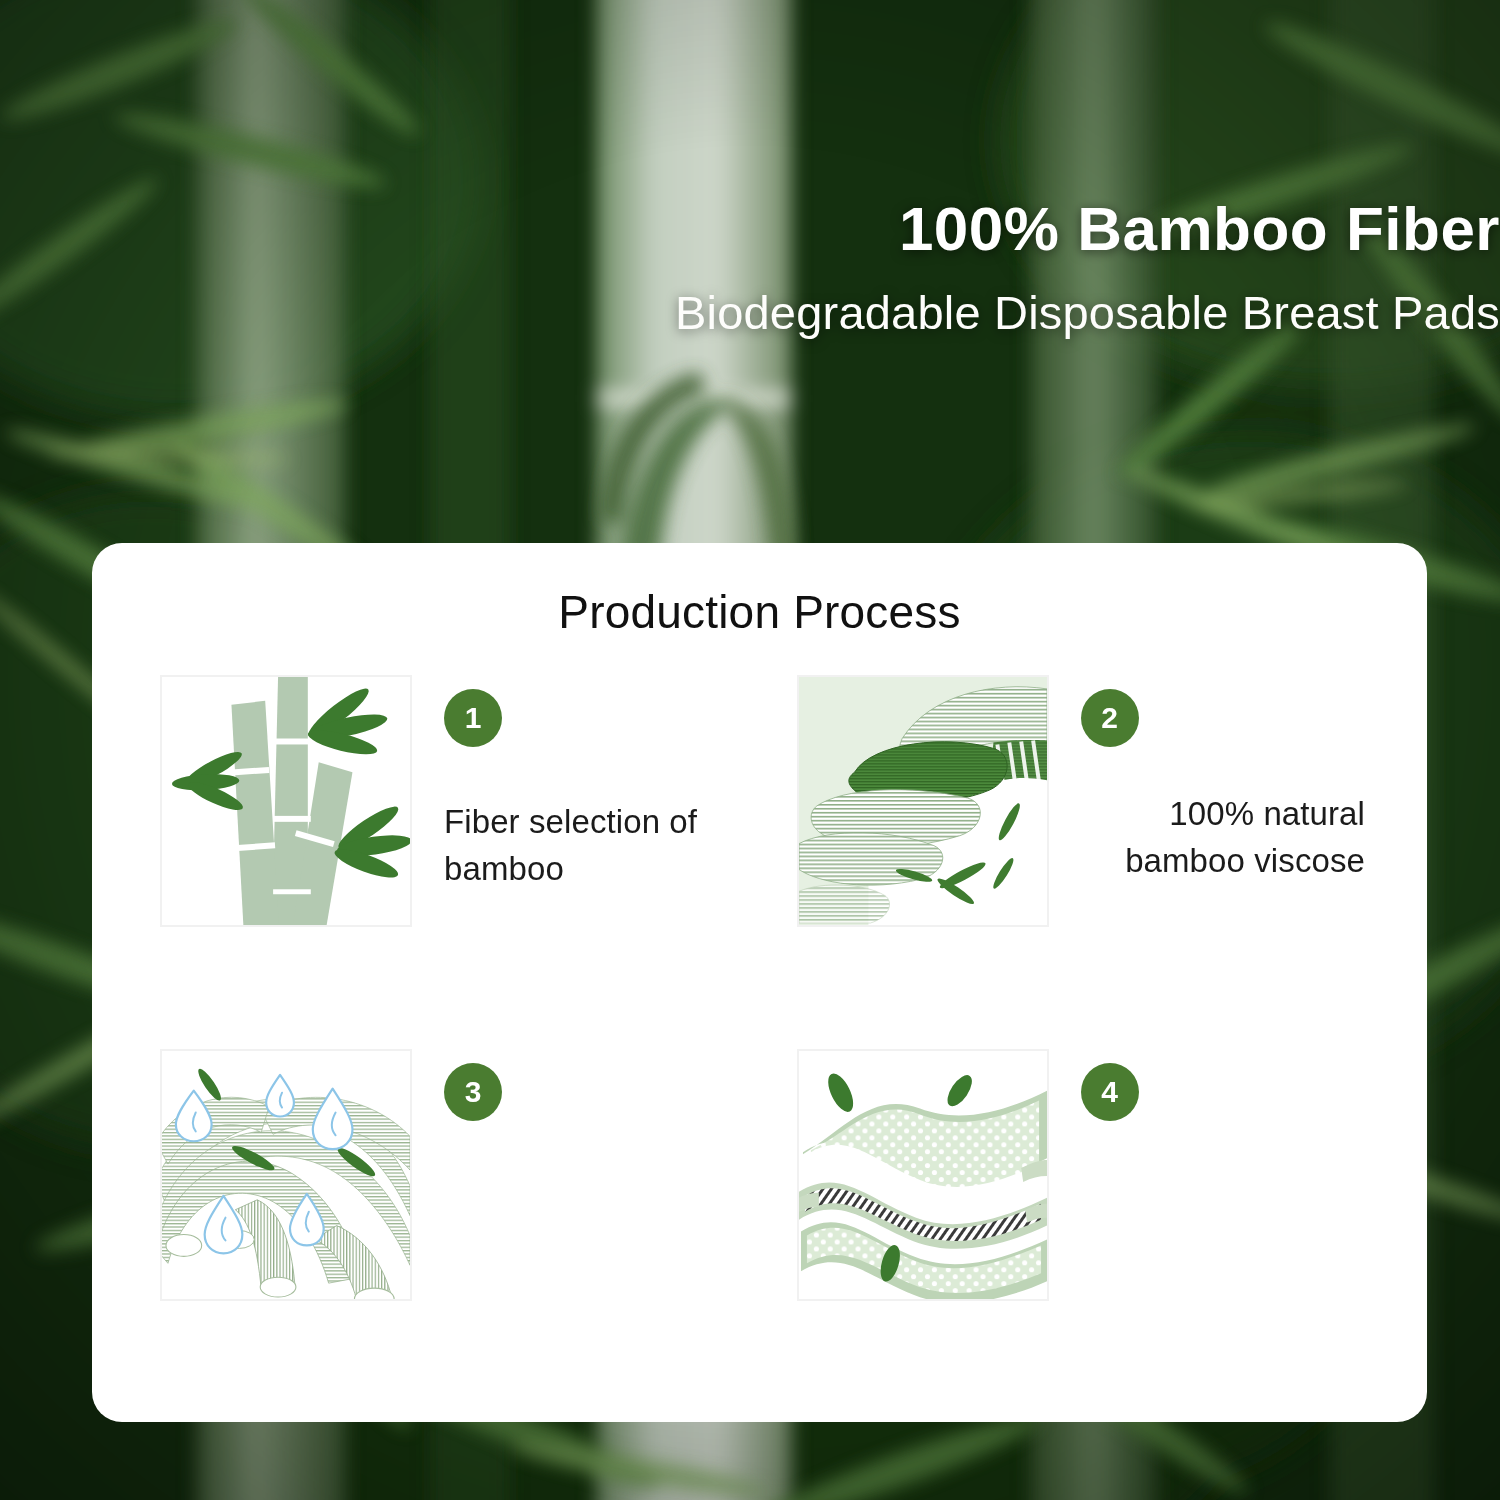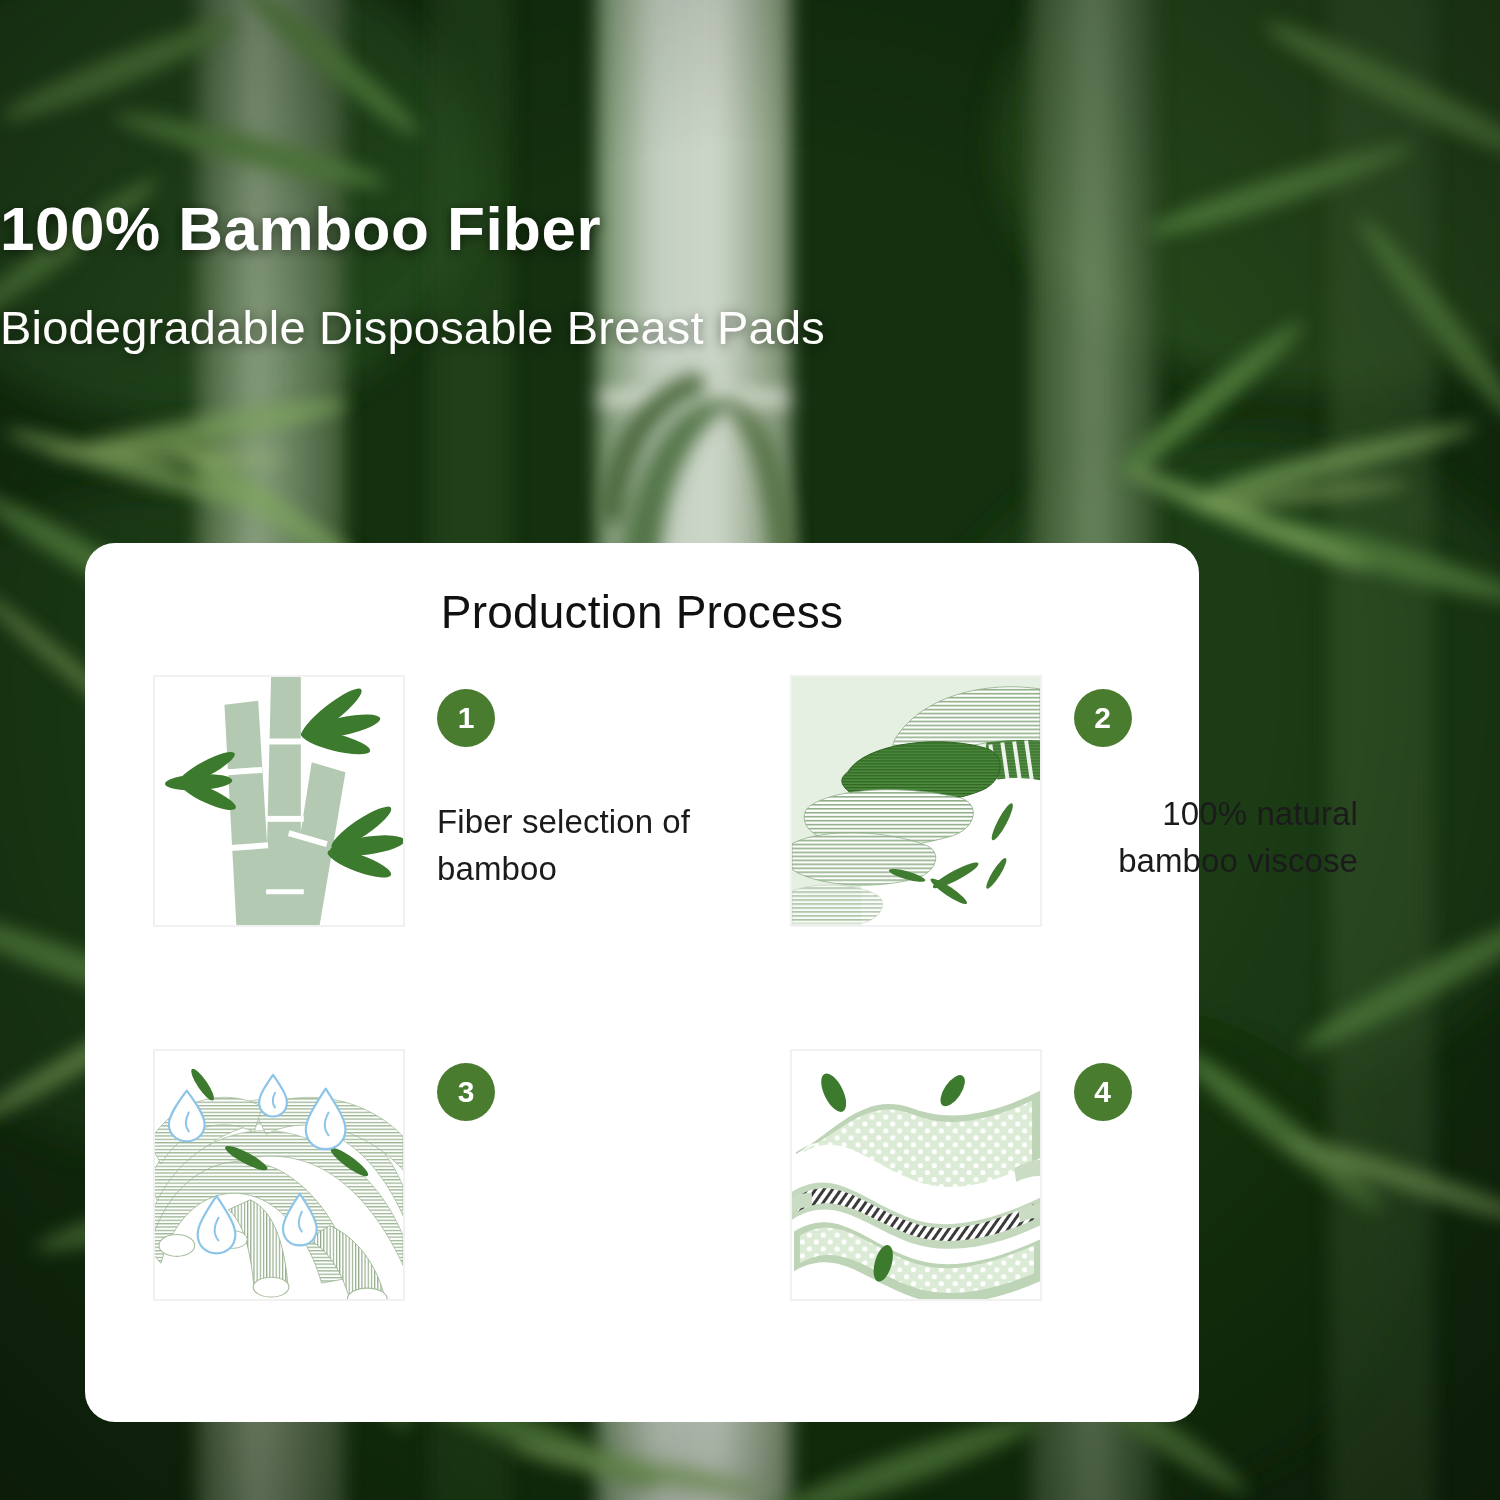--- a/index.html
+++ b/index.html
@@ -15,37 +15,37 @@
   #bg {
     position:absolute; inset:0;
     background:#17310f;
     overflow:hidden;
   }
   #bg svg { position:absolute; inset:0; width:100%; height:100%; display:block; }
 
   
   #header {
     position:absolute; left:0; top:196px; width:1500px;
-    text-align:left; z-index:6;
+    text-align:right; z-index:6;
   }
   #title {
     font-size:62px; font-weight:bold; color:#ffffff;
     letter-spacing:0.5px; line-height:1.05;
     text-shadow:0 2px 12px rgba(0,0,0,.55);
   }
   #subtitle {
     font-size:47px; font-weight:400; color:#fdfdfb;
-    margin-top:41px; letter-spacing:0.2px; line-height:1.1;
+    margin-top:26px; letter-spacing:0.2px; line-height:1.1;
     text-shadow:0 2px 12px rgba(0,0,0,.5);
   }
 
   
   #card {
-    position:absolute; left:85px; top:543px;
-    width:1114px; height:879px;
+    position:absolute; left:92px; top:543px;
+    width:1335px; height:879px;
     background:#ffffff; border-radius:30px;
     z-index:6;
   }
   #card-title {
     position:absolute; left:0; top:42px; width:100%;
     text-align:center; font-size:46px; color:#111;
     font-weight:400; letter-spacing:0.2px;
   }
 
   

